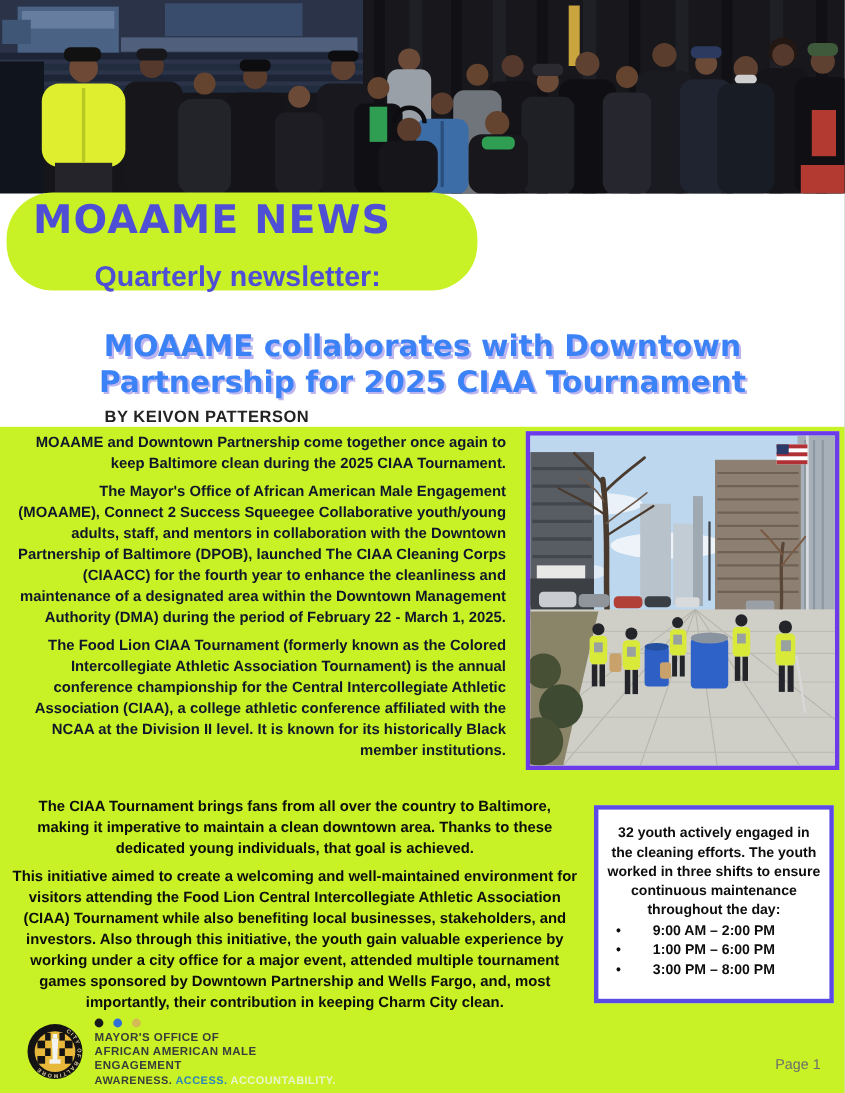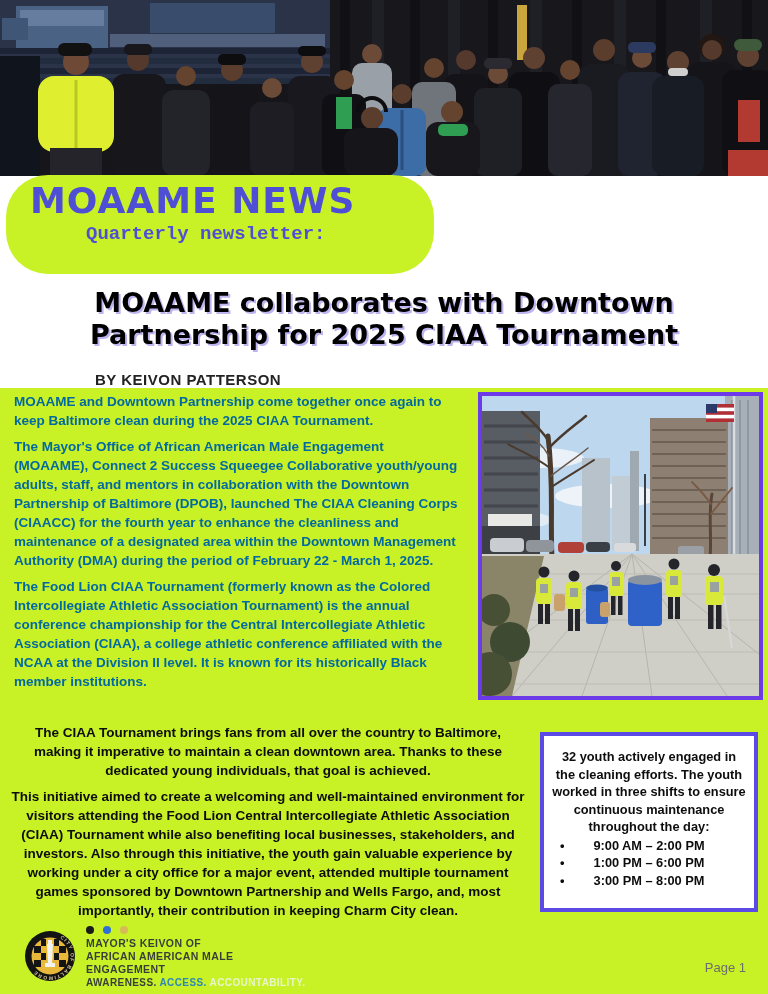--- a/index.html
+++ b/index.html
@@ -7,51 +7,51 @@
   .page {
     position:relative; width:768px; height:994px; margin:0 auto;
     background:#ffffff; overflow:hidden;
     font-family:"Liberation Sans", sans-serif;
   }
   
   .hero { position:absolute; left:0; top:0; width:768px; height:176px; }
   .hero svg { display:block; }
   
   .masthead {
-    position:absolute; left:6px; top:175px; width:428px; height:99px;
+    position:absolute; left:6px; top:175px; width:428px; height:89px;
     background:#c8f226; border-radius:42px; z-index:3;
   }
   .masthead-title {
     padding:5px 0 0 24px;
     font-family:"DejaVu Sans", sans-serif;
     font-size:36px; font-weight:800; letter-spacing:1px;
     color:#4f4fd6; white-space:nowrap;
   }
   .masthead-sub {
-    padding-left:80px; margin-top:1px;
-    font-family:Liberation Mono, monospace;
-    font-size:19px; line-height:24px; font-weight:700; color:#4f4fd6;
+    padding-left:80px; margin-top:18px;
+    font-family:Liberation Sans, sans-serif;
+    font-size:26px; line-height:24px; font-weight:700; color:#4f4fd6;
   }
   
   .headline {
-    position:absolute; left:0; top:287px; width:768px;
+    position:absolute; left:0; top:300px; width:768px;
     text-align:center;
     font-family:"DejaVu Sans", sans-serif;
     font-size:27px; line-height:32px; font-weight:800;
-    color:#000000; text-shadow:2px 2px 0 #bdb5f0;
+    color:#3b82f6; text-shadow:2px 2px 0 #bdb5f0;
   }
   .byline {
     position:absolute; left:95px; top:371px;
     font-size:15px; font-weight:700; letter-spacing:.5px; color:#232323;
   }
   
   .green-bg { position:absolute; left:0; top:388px; width:768px; height:606px; background:#c8f226; }
   .col-left {
     position:absolute; left:14px; top:392px; width:446px;
-    text-align:left; color:#0369a1;
+    text-align:right; color:#0f172a;
     font-size:13.5px; line-height:19px; font-weight:700;
   }
   .col-left p + p, .col-wide p + p { margin-top:7px; }
   .col-wide {
     position:absolute; left:10px; top:723px; width:516px;
     text-align:center; color:#0d0d0d;
     font-size:13.5px; line-height:19px; font-weight:700;
   }
   
   .street-photo {
@@ -429,21 +429,21 @@
         <textPath href="#sealRing" startOffset="8%">CITY OF BALTIMORE</textPath>
       </text>
     </svg>
   </div>
   <div class="footer-dots">
     <span class="dot-black"></span>
     <span class="dot-blue"></span>
     <span class="dot-gold"></span>
   </div>
   <div class="footer-org">
-    <div>MAYOR'S KEIVON OF</div>
+    <div>MAYOR'S OFFICE OF</div>
     <div>AFRICAN AMERICAN MALE</div>
     <div>ENGAGEMENT</div>
   </div>
   <div class="footer-tagline">
     <span class="tag-awareness">AWARENESS.</span>
     <span class="tag-access">ACCESS.</span>
     <span class="tag-accountability">ACCOUNTABILITY.</span>
   </div>
   <div class="page-label">Page 1</div>
 

